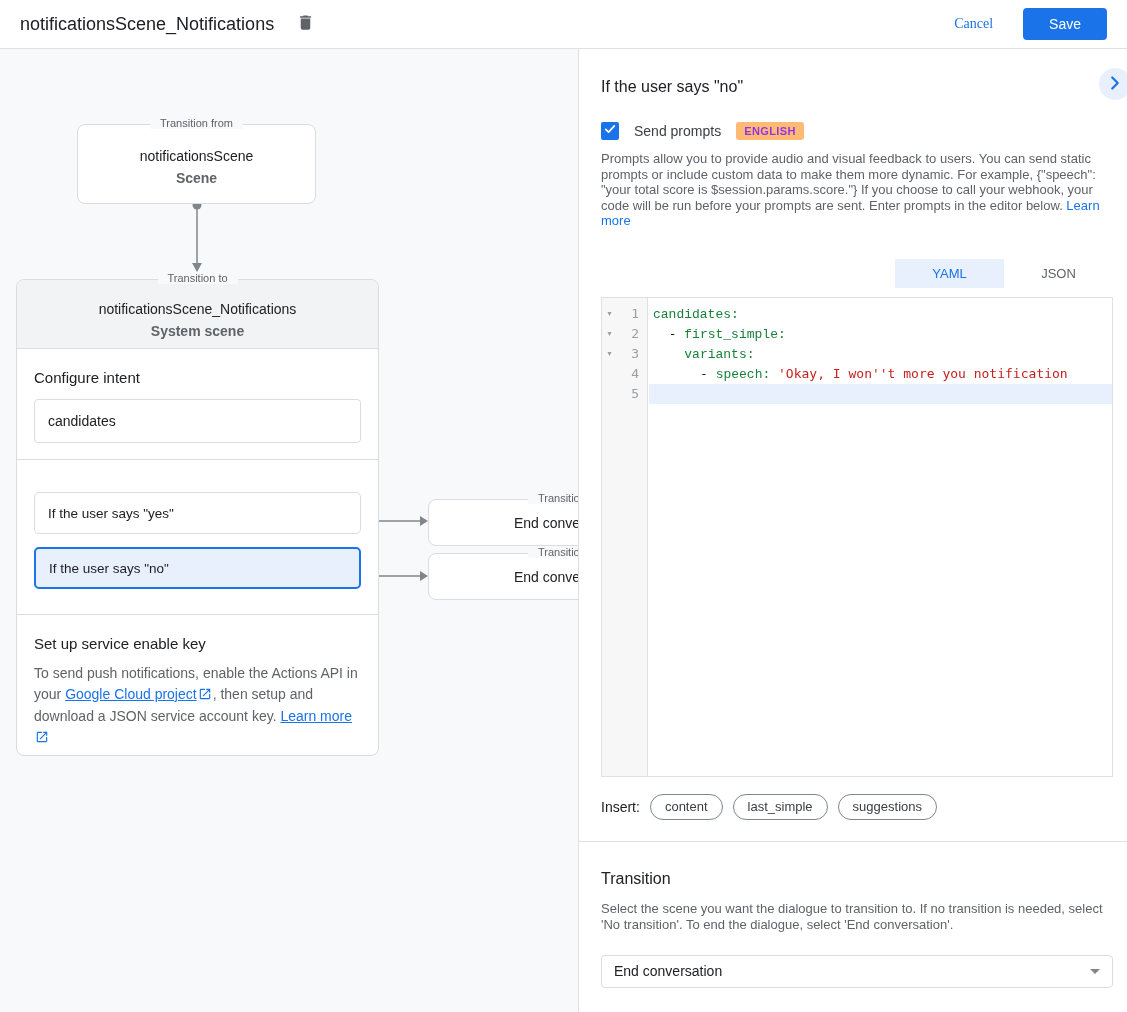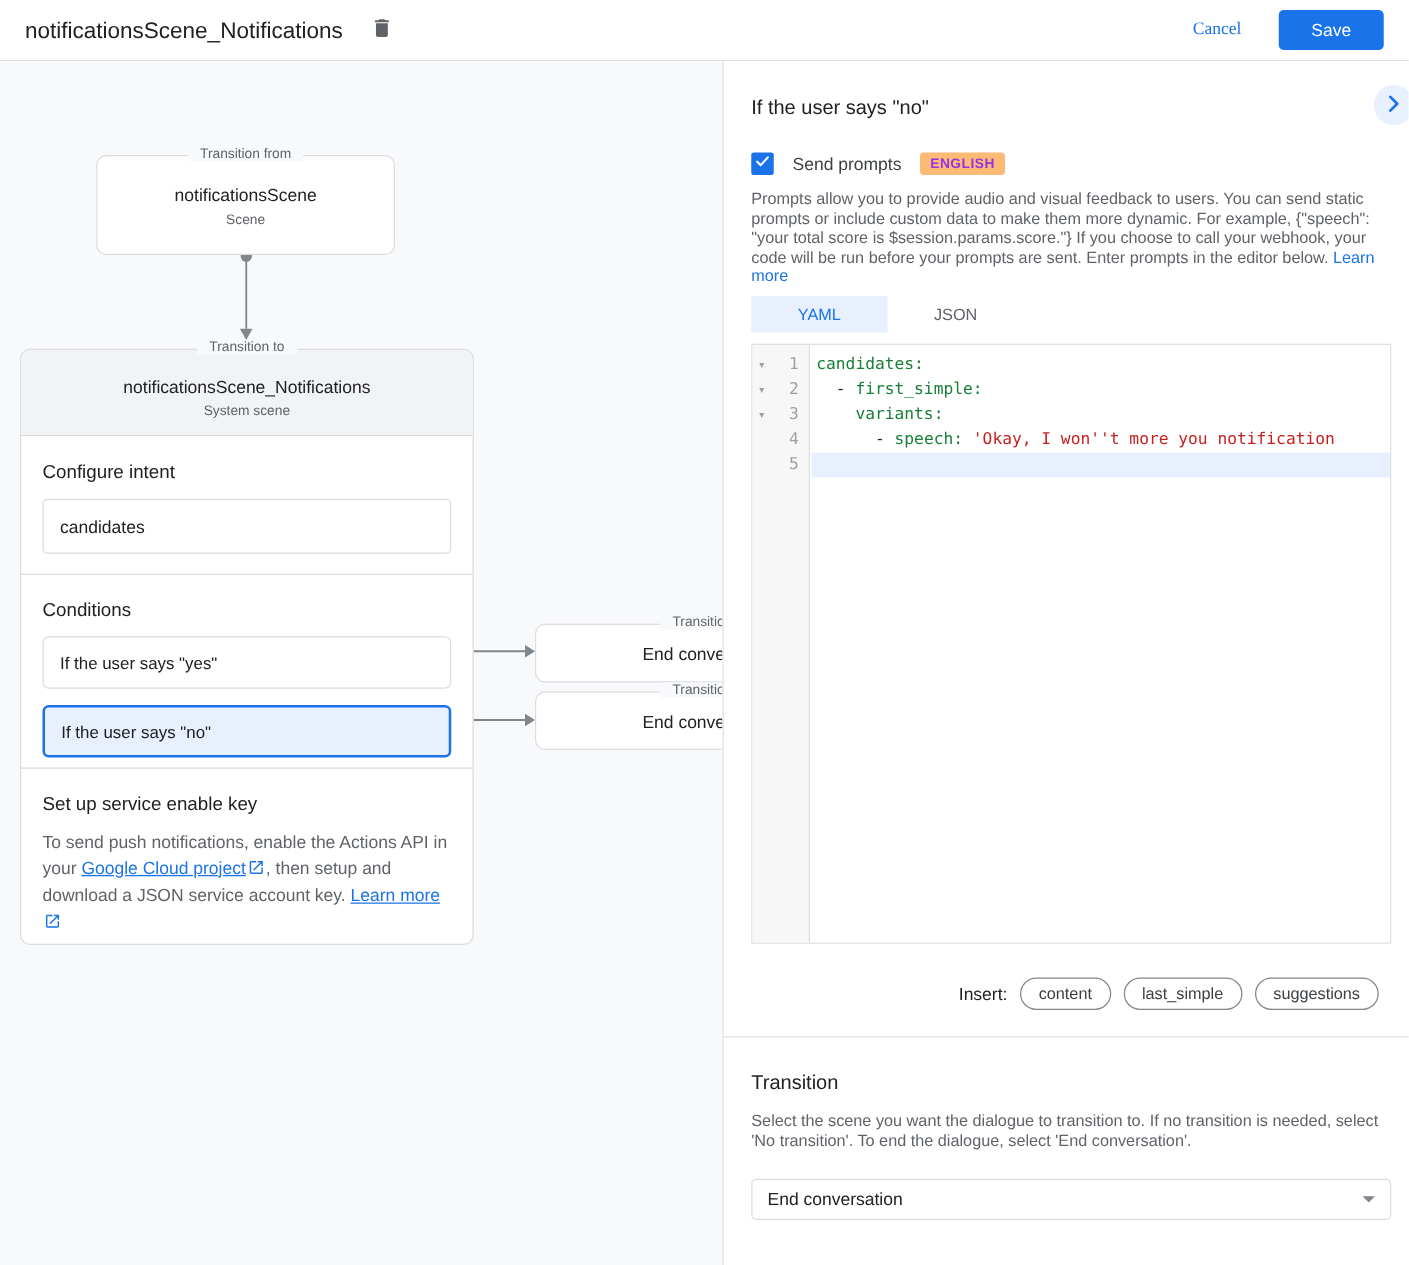--- a/index.html
+++ b/index.html
@@ -23,21 +23,21 @@
     background:#f8f9fa; overflow:hidden; }
   .panel { position:absolute; left:578px; top:0; width:549px; height:963px;
     background:#fff; border-left:1px solid #e0e0e0; overflow:hidden; }
 
   
   .node { position:absolute; background:#fff; border:1px solid #dadce0; border-radius:8px; }
   .node-label { position:absolute; top:-8px; left:50%; transform:translateX(-50%);
     background:#f8f9fa; padding:0 10px; font-size:11px; color:#5f6368; white-space:nowrap; }
   .from-node { left:77px; top:75px; width:239px; height:80px; text-align:center; }
   .from-node .node-title { margin-top:23px; font-size:14px; }
-  .node-sub { margin-top:6px; font-size:11px; color:#5f6368; }
+  .node-sub { margin-top:6px; font-size:14px; color:#5f6368;font-weight:bold; }
   .end-node { left:428px; width:280px; height:47px; display:flex; align-items:center; justify-content:center; }
   .end-node .node-title { font-size:14px; }
   .end-node-1 { top:450px; } .end-node-2 { top:504px; }
 
   .flow-svg { position:absolute; left:0; top:0; pointer-events:none; }
 
   
   .scene-card { position:absolute; left:16px; top:230px; width:363px; height:477px;
     background:#fff; border:1px solid #dadce0; border-radius:8px; }
   .card-header { position:relative; height:69px; background:#f1f3f4; border-bottom:1px solid #dadce0;
@@ -68,43 +68,43 @@
   .row-prompts { margin-top:26px; }
   .checkbox { width:18px; height:18px; border:2px solid #5f6368; border-radius:2px;
     margin-right:15px; background:#fff; cursor:pointer; flex:none; display:flex; align-items:center; justify-content:center; }
   .checkbox.checked { background:#1a73e8; border-color:#1a73e8; }
   .check-label { font-size:14px; font-weight:500; color:#3c4043; }
   .lang-badge { margin-left:15px; background:#fdba74; color:#9334e6; font-size:11px; font-weight:700;
     letter-spacing:.4px; padding:3px 8px; border-radius:3px; }
   .prompts-desc { margin-top:11px; font-size:13px; line-height:15.5px; color:#5f6368; }
   .text-link { color:#1a73e8; cursor:pointer; }
 
-  .tabs { margin-top:8px; display:flex; }
+  .tabs { margin-top:30px; display:flex;justify-content:flex-end; }
   .tab { width:109px; height:29px; display:flex; align-items:center; justify-content:center;
     font-size:13px; font-weight:500; color:#5f6368; cursor:pointer; }
   .tab.active { color:#1a73e8; background:#e8f0fe; }
 
   
   .editor { position:relative; margin-top:9px; height:480px; border:1px solid #e0e0e0; background:#fff; }
   .gutter { position:absolute; left:0; top:0; bottom:0; width:46px; background:#f7f7f7;
     border-right:1px solid #e0e0e0; padding-top:6px; }
   .gutter-row { height:20px; display:flex; align-items:center;
     font-family:"DejaVu Sans Mono", monospace; font-size:13px; color:#9aa0a6; }
   .fold { width:15px; text-align:center; font-size:8px; color:#9aa0a6;
     font-family:"DejaVu Sans", sans-serif; cursor:pointer; }
   .lnum { flex:1; text-align:right; padding-right:8px; }
   .code-area { position:absolute; left:47px; right:0; top:0; bottom:0; overflow:hidden;
     padding-top:6px; cursor:text; }
   .code-line { height:20px; line-height:20px; white-space:pre; padding-left:4px;
     font-family:"DejaVu Sans Mono", monospace; font-size:13px; color:#202124; }
   .code-line.active { background:#e8f0fe; }
-  .tok-key { color:#188038; }
+  .tok-key { color:#188038;font-family:Liberation Mono, monospace; }
   .tok-str { color:#c5221f; }
 
-  .insert-row { margin-top:27px; display:flex; align-items:center;justify-content:flex-end; }
+  .insert-row { margin-top:17px; display:flex; align-items:center; }
   .insert-label { font-size:14px; color:#202124; margin-right:10px; }
   .chip { margin-right:10px; height:26px; padding:0 14px; border:1px solid #80868b; border-radius:13px;
     background:#fff; font-size:13px; color:#3c4043; font-family:"Liberation Sans",sans-serif; cursor:pointer; }
 
   .panel-divider { margin-top:21px; border-top:1px solid #e0e0e0; width:549px; }
   .transition-heading { margin-top:28px; font-size:16px; font-weight:400; }
   .transition-desc { margin-top:13px; font-size:13px; line-height:16px; color:#5f6368; }
   .dropdown { margin-top:22px; height:33px; border:1px solid #dadce0; border-radius:4px;
     display:flex; align-items:center; padding:0 12px; font-size:14px; cursor:pointer; background:#fff; }
   .caret { margin-left:auto; width:0; height:0; border-left:5px solid transparent;
@@ -155,21 +155,20 @@
         <div class="card-title">notificationsScene_Notifications</div>
         <div class="node-sub">System scene</div>
       </div>
 
       <div class="card-section sec-configure">
         <div class="sec-heading">Configure intent</div>
         <div class="intent-box">candidates</div>
       </div>
 
       <div class="card-section sec-conditions">
-        <div class="sec-heading">Conditions</div>
         <div class="cond-box">If the user says "yes"</div>
         <div class="cond-box selected">If the user says "no"</div>
       </div>
 
       <div class="card-section sec-service">
         <div class="sec-heading">Set up service enable key</div>
         <div class="service-text"><span>To send push notifications, enable the Actions API in your </span><span class="inline-link">Google Cloud project</span><span class="launch"><svg width="14" height="14" viewBox="0 0 24 24" fill="#1a73e8">
                 <path d="M19 19H5V5h7V3H5a2 2 0 0 0-2 2v14a2 2 0 0 0 2 2h14c1.1 0 2-.9 2-2v-7h-2v7zM14 3v2h3.59l-9.83 9.83 1.41 1.41L19 6.41V10h2V3h-7z"></path>
               </svg></span><span>, then setup and download a JSON service account key. </span><span class="inline-link">Learn more</span> <span class="launch"><svg width="14" height="14" viewBox="0 0 24 24" fill="#1a73e8">
                 <path d="M19 19H5V5h7V3H5a2 2 0 0 0-2 2v14a2 2 0 0 0 2 2h14c1.1 0 2-.9 2-2v-7h-2v7zM14 3v2h3.59l-9.83 9.83 1.41 1.41L19 6.41V10h2V3h-7z"></path>

